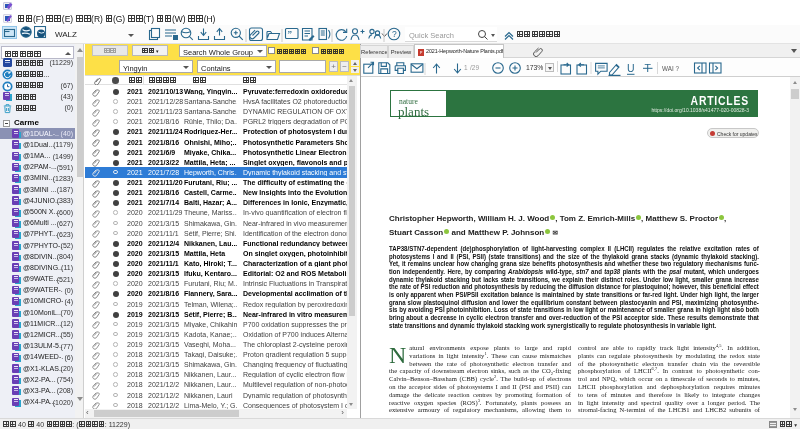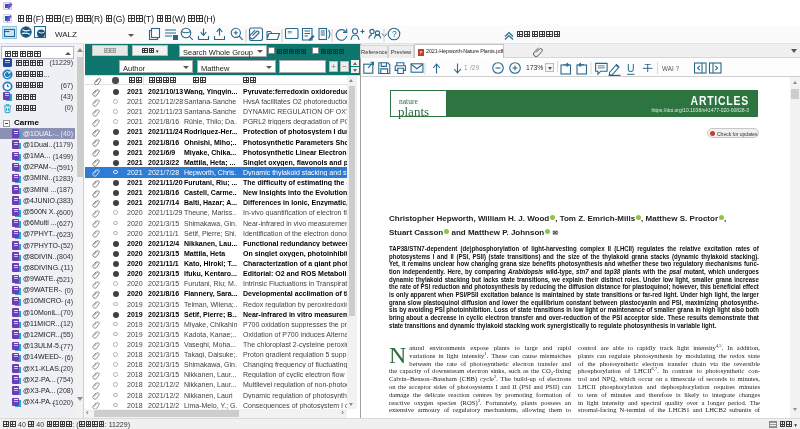--- a/index.html
+++ b/index.html
@@ -124,20 +124,28 @@
         <path d="M242 6.5 l2.5 3 2.5-3" stroke="#555" fill="none" stroke-width="1"></path>
         <line x1="244" y1="2" x2="244" y2="15" stroke="#c9c9c9"></line>
         <g transform="translate(248,0)">
           <circle cx="6" cy="7" r="5.8" stroke="#29688e" fill="none" stroke-width="1.1"></circle>
           <text x="4" y="10.2" font-size="8.5" fill="#29688e" font-family="Liberation Sans">?</text>
         </g>
       </svg>
     </div>
     <div class="sep" style="left:402px;top:27px;height:14px;"></div>
 
+  <div class="abs" style="left:405px;top:2px;width:92px;height:15px;background:#fff;border-bottom:1px solid #d9d9d9;">
+    <div class="abs" style="left:4px;top:3.5px;font-size:7.5px;color:#9a9a9a;">Quick Search</div>
+    <svg class="abs" style="left:72px;top:2px;" width="12" height="12">
+        <circle cx="5" cy="5" r="3.5" stroke="#444" fill="none"></circle>
+        <path d="M7.5 7.5 l3 3" stroke="#444" fill="none"></path>
+      </svg>
+    <div class="abs" style="left:86px;top:6.5px;width:0;height:0;border-left:2.5px solid transparent;border-right:2.5px solid transparent;border-top:3px solid #555;"></div>
+  </div>
   <div class="abs" style="left:503px;top:4px;">
     <svg width="12" height="12">
         <path d="M2 7.5 L6 3.5 L10 7.5 M2 10.5 L6 6.5 L10 10.5" stroke="#29688e" fill="none" stroke-width="1.2"></path>
       </svg>
   </div>
   <div class="abs" style="left:516px;top:5px;font-size:8px;color:#111;"><i class="c"></i><i class="c"></i><i class="c"></i><i class="c"></i><i class="c"></i><i class="c"></i></div>
 </div>
 
 <div class="abs" style="left:0;top:44px;width:84px;height:374px;background:#eef0f6;border-right:1px solid #cfcfcf;overflow:hidden;">
   <div class="abs" style="left:1px;top:2px;width:73px;height:13px;background:#fff;border:1px solid #b8b8c8;">
@@ -411,37 +419,37 @@
           <div class="abs" style="left:1.5px;top:1.5px;width:4px;height:1px;background:#efe9f8;"></div>
           <div class="abs" style="left:1.5px;top:3.5px;width:4px;height:1px;background:#c9b8e8;"></div>
         </div>
       </div>
 <div class="abs" style="left:23px;top:354.0px;font-size:7px;color:#1a1a1a;white-space:nowrap;overflow:hidden;width:40px;">@X4-PA...</div>
 <div class="abs" style="left:0;top:354.5px;width:73px;text-align:right;font-size:7px;color:#333;">(1020)</div>
     </div>
 </div>
 
 <div class="abs" style="left:85px;top:44px;width:275px;height:374px;background:#fff;">
-  <div class="abs" style="left:0;top:0;width:275px;height:32px;background:#0f766e;border-bottom:1px solid #dcdcdc;">
+  <div class="abs" style="left:0;top:0;width:275px;height:32px;background:#fde047;border-bottom:1px solid #dcdcdc;">
     <div class="abs" style="left:7px;top:1px;width:36px;height:11px;background:#e8e8e8;border:1px solid #c2c2c2;text-align:center;font-size:7px;line-height:10px;"><span style="--c:#9a9a9a;"><i class="c" style="--c:#9a9a9a;"></i><i class="c" style="--c:#9a9a9a;"></i></span></div>
     <div class="abs" style="left:47px;top:1px;width:36px;height:11px;background:#f2f2f2;border:1px solid #b8b8b8;text-align:center;font-size:7px;color:#222;line-height:10px;"><i class="c"></i><i class="c"></i><span style="font-size:5px;"> ▾</span></div>
     <div class="abs" style="left:94px;top:1px;width:88px;height:12px;background:#fff;border:1px solid #a9a9a9;">
       <div class="abs" style="left:3px;top:2px;font-size:7.5px;color:#222;">Search Whole Group</div>
       <div class="abs" style="right:3px;top:4px;width:0;height:0;border-left:3px solid transparent;border-right:3px solid transparent;border-top:3.5px solid #555;"></div>
     </div>
     <div class="abs" style="left:183px;top:3px;width:7px;height:7px;background:#fff;border:1px solid #8a8a8a;"></div>
     <div class="abs" style="left:192px;top:3.5px;font-size:6.2px;color:#111;"><i class="c"></i><i class="c"></i><i class="c"></i><i class="c"></i><i class="c"></i></div>
     <div class="abs" style="left:227px;top:3px;width:7px;height:7px;background:#fff;border:1px solid #8a8a8a;"></div>
     <div class="abs" style="left:236px;top:3.5px;font-size:6.2px;color:#111;"><i class="c"></i><i class="c"></i><i class="c"></i><i class="c"></i></div>
     <div class="abs" style="left:34px;top:16px;width:74px;height:13px;background:#fff;border:1px solid #a9a9a9;">
-      <div class="abs" style="left:3px;top:2.5px;font-size:7.5px;color:#222;">Author</div>
+      <div class="abs" style="left:3px;top:2.5px;font-size:7.5px;color:#222;">Yingyin</div>
       <div class="abs" style="right:3px;top:5px;width:0;height:0;border-left:3px solid transparent;border-right:3px solid transparent;border-top:3.5px solid #555;"></div>
     </div>
     <div class="abs" style="left:112px;top:16px;width:79px;height:13px;background:#fff;border:1px solid #a9a9a9;">
-      <div class="abs" style="left:3px;top:2.5px;font-size:7.5px;color:#222;">Matthew</div>
+      <div class="abs" style="left:3px;top:2.5px;font-size:7.5px;color:#222;">Contains</div>
       <div class="abs" style="right:3px;top:5px;width:0;height:0;border-left:3px solid transparent;border-right:3px solid transparent;border-top:3.5px solid #555;"></div>
     </div>
     <div class="abs" style="left:194px;top:16px;width:47px;height:13px;background:#fff;border:1px solid #a9a9a9;"></div>
     <div class="abs" style="left:244px;top:17px;width:9px;height:11px;background:#eee;border:1px solid #bbb;text-align:center;font-size:8px;line-height:9px;color:#777;">+</div>
     <div class="abs" style="left:255px;top:17px;width:9px;height:11px;background:#eee;border:1px solid #bbb;text-align:center;font-size:8px;line-height:9px;color:#777;">−</div>
     <div class="abs" style="left:266px;top:16px;width:8px;height:6px;background:#f0f0f0;">
         <div style="margin:1.5px auto 0;width:0;border-left:2.5px solid transparent;border-right:2.5px solid transparent;border-bottom:3px solid #666;"></div>
       </div>
     <div class="abs" style="left:266px;top:23px;width:8px;height:6px;background:#f0f0f0;">
         <div style="margin:1.5px auto 0;width:0;border-left:2.5px solid transparent;border-right:2.5px solid transparent;border-top:3px solid #666;"></div>

